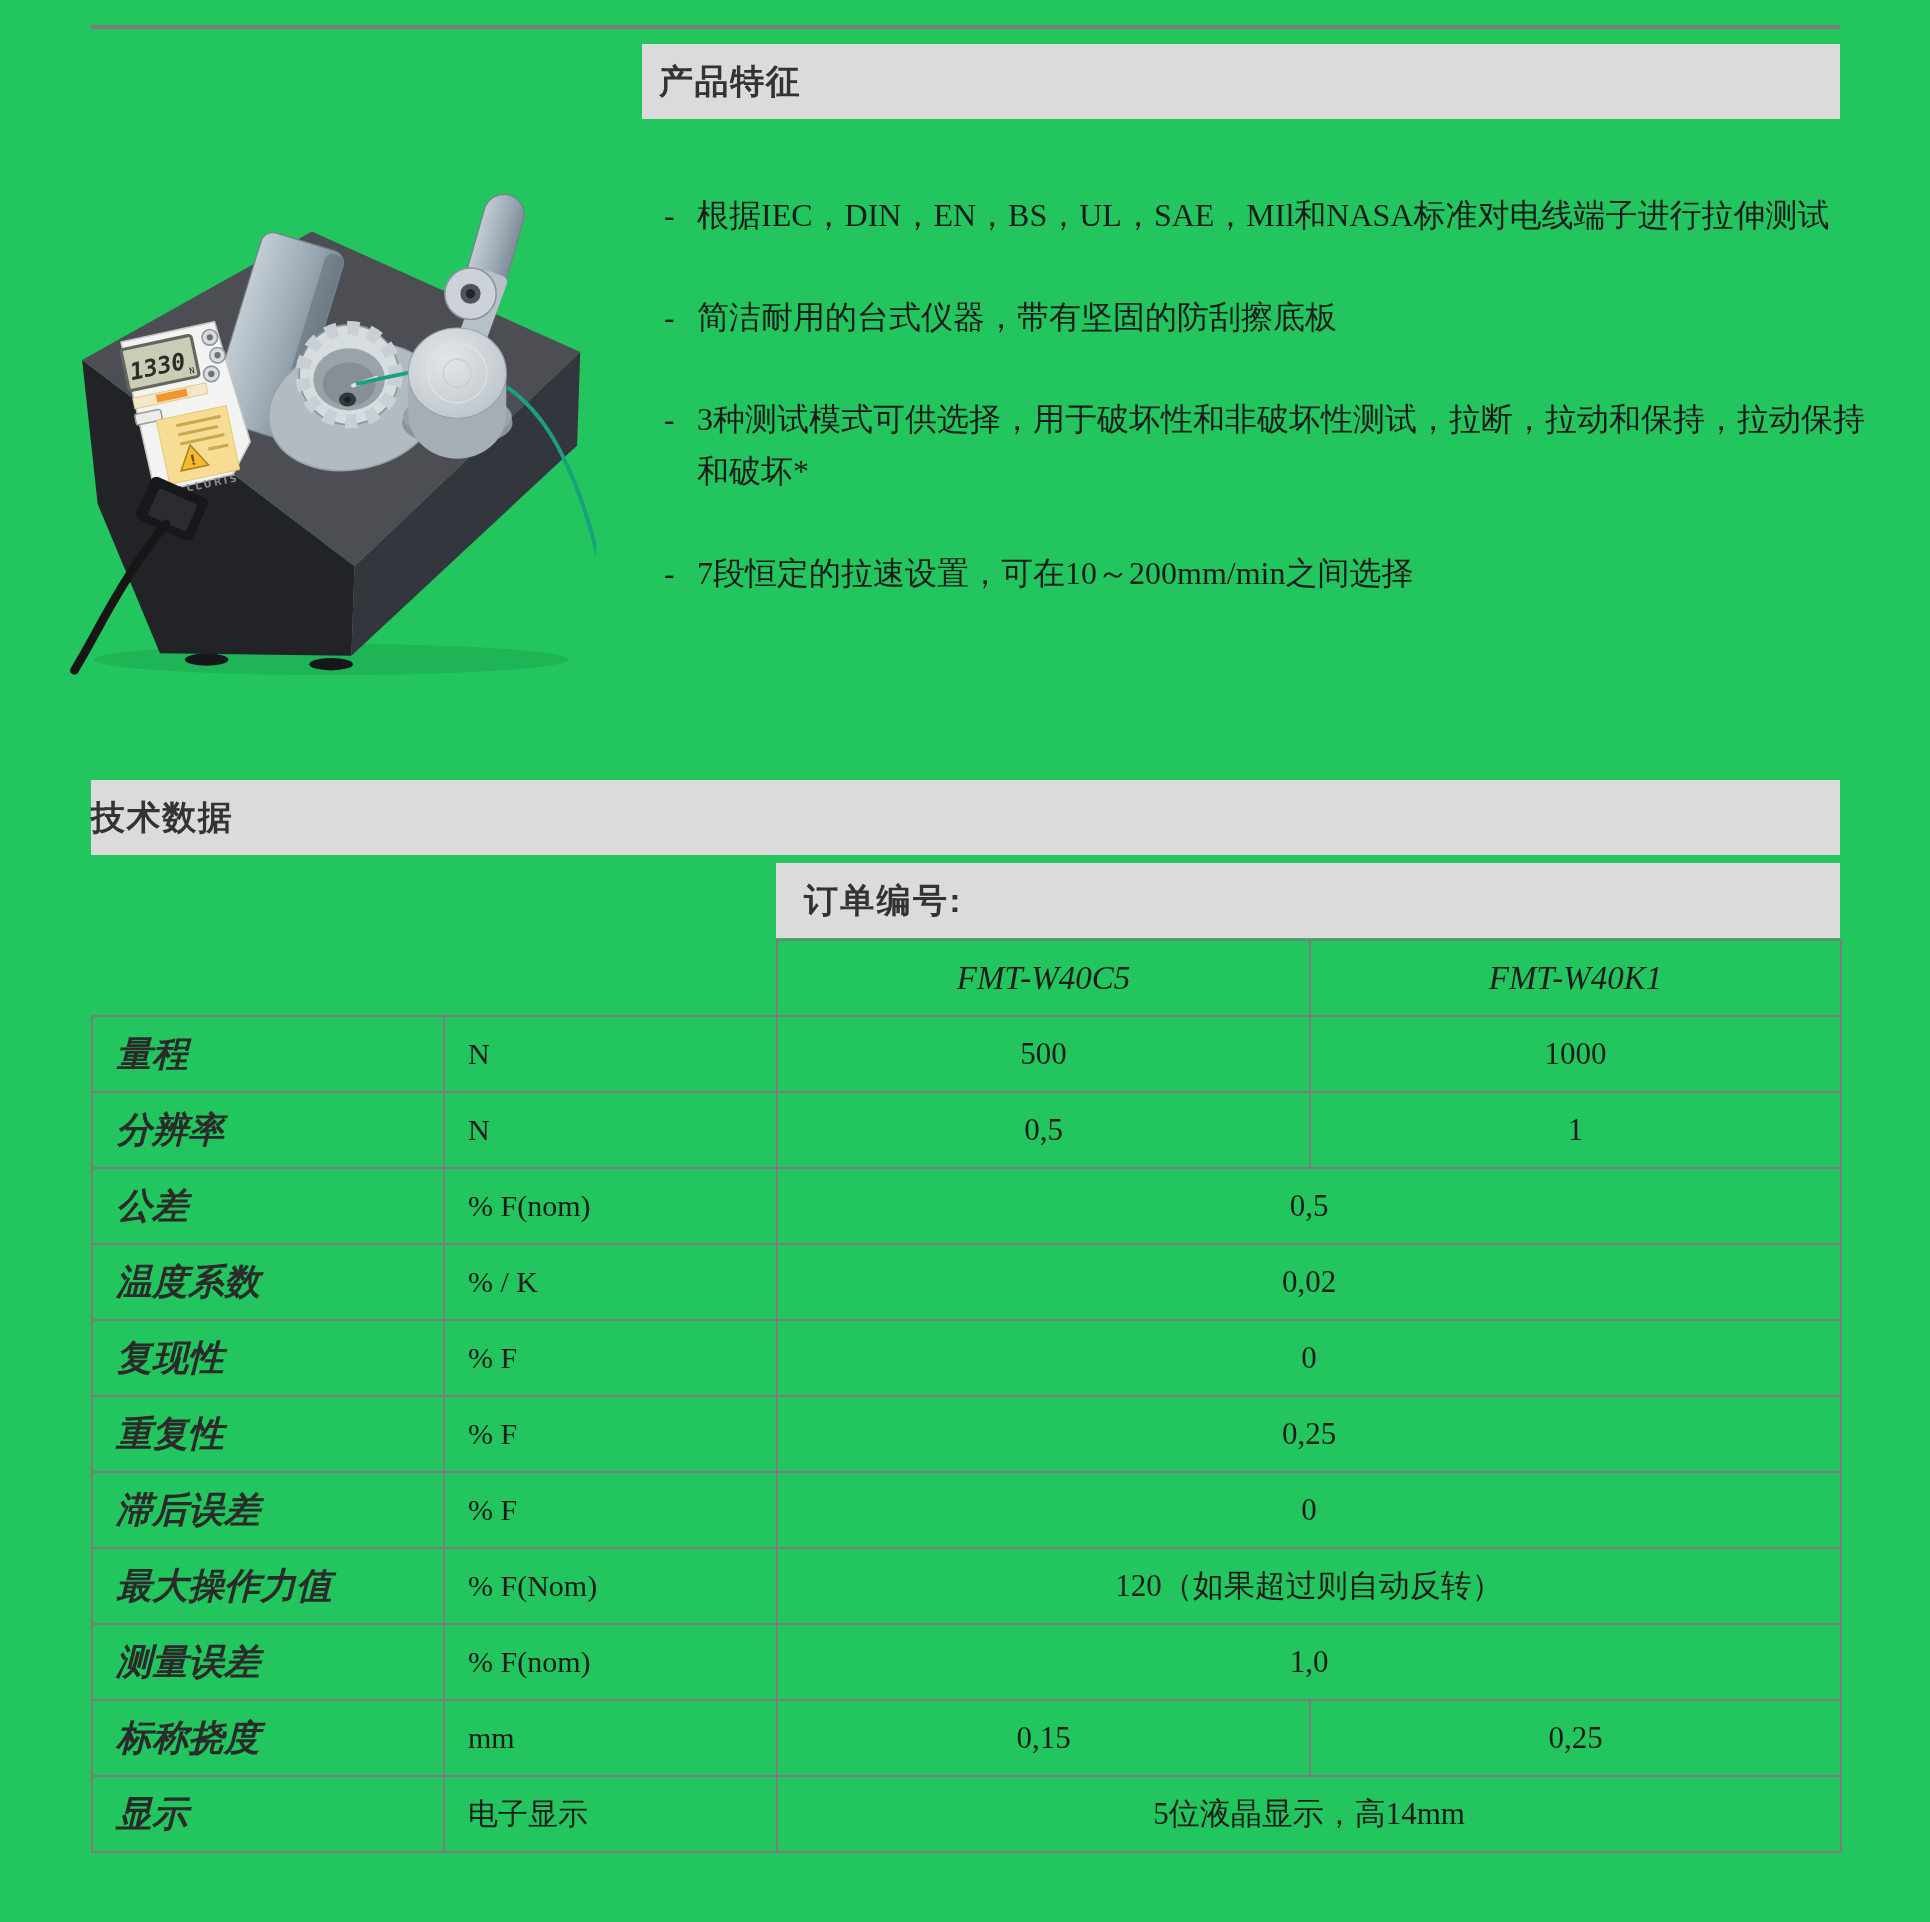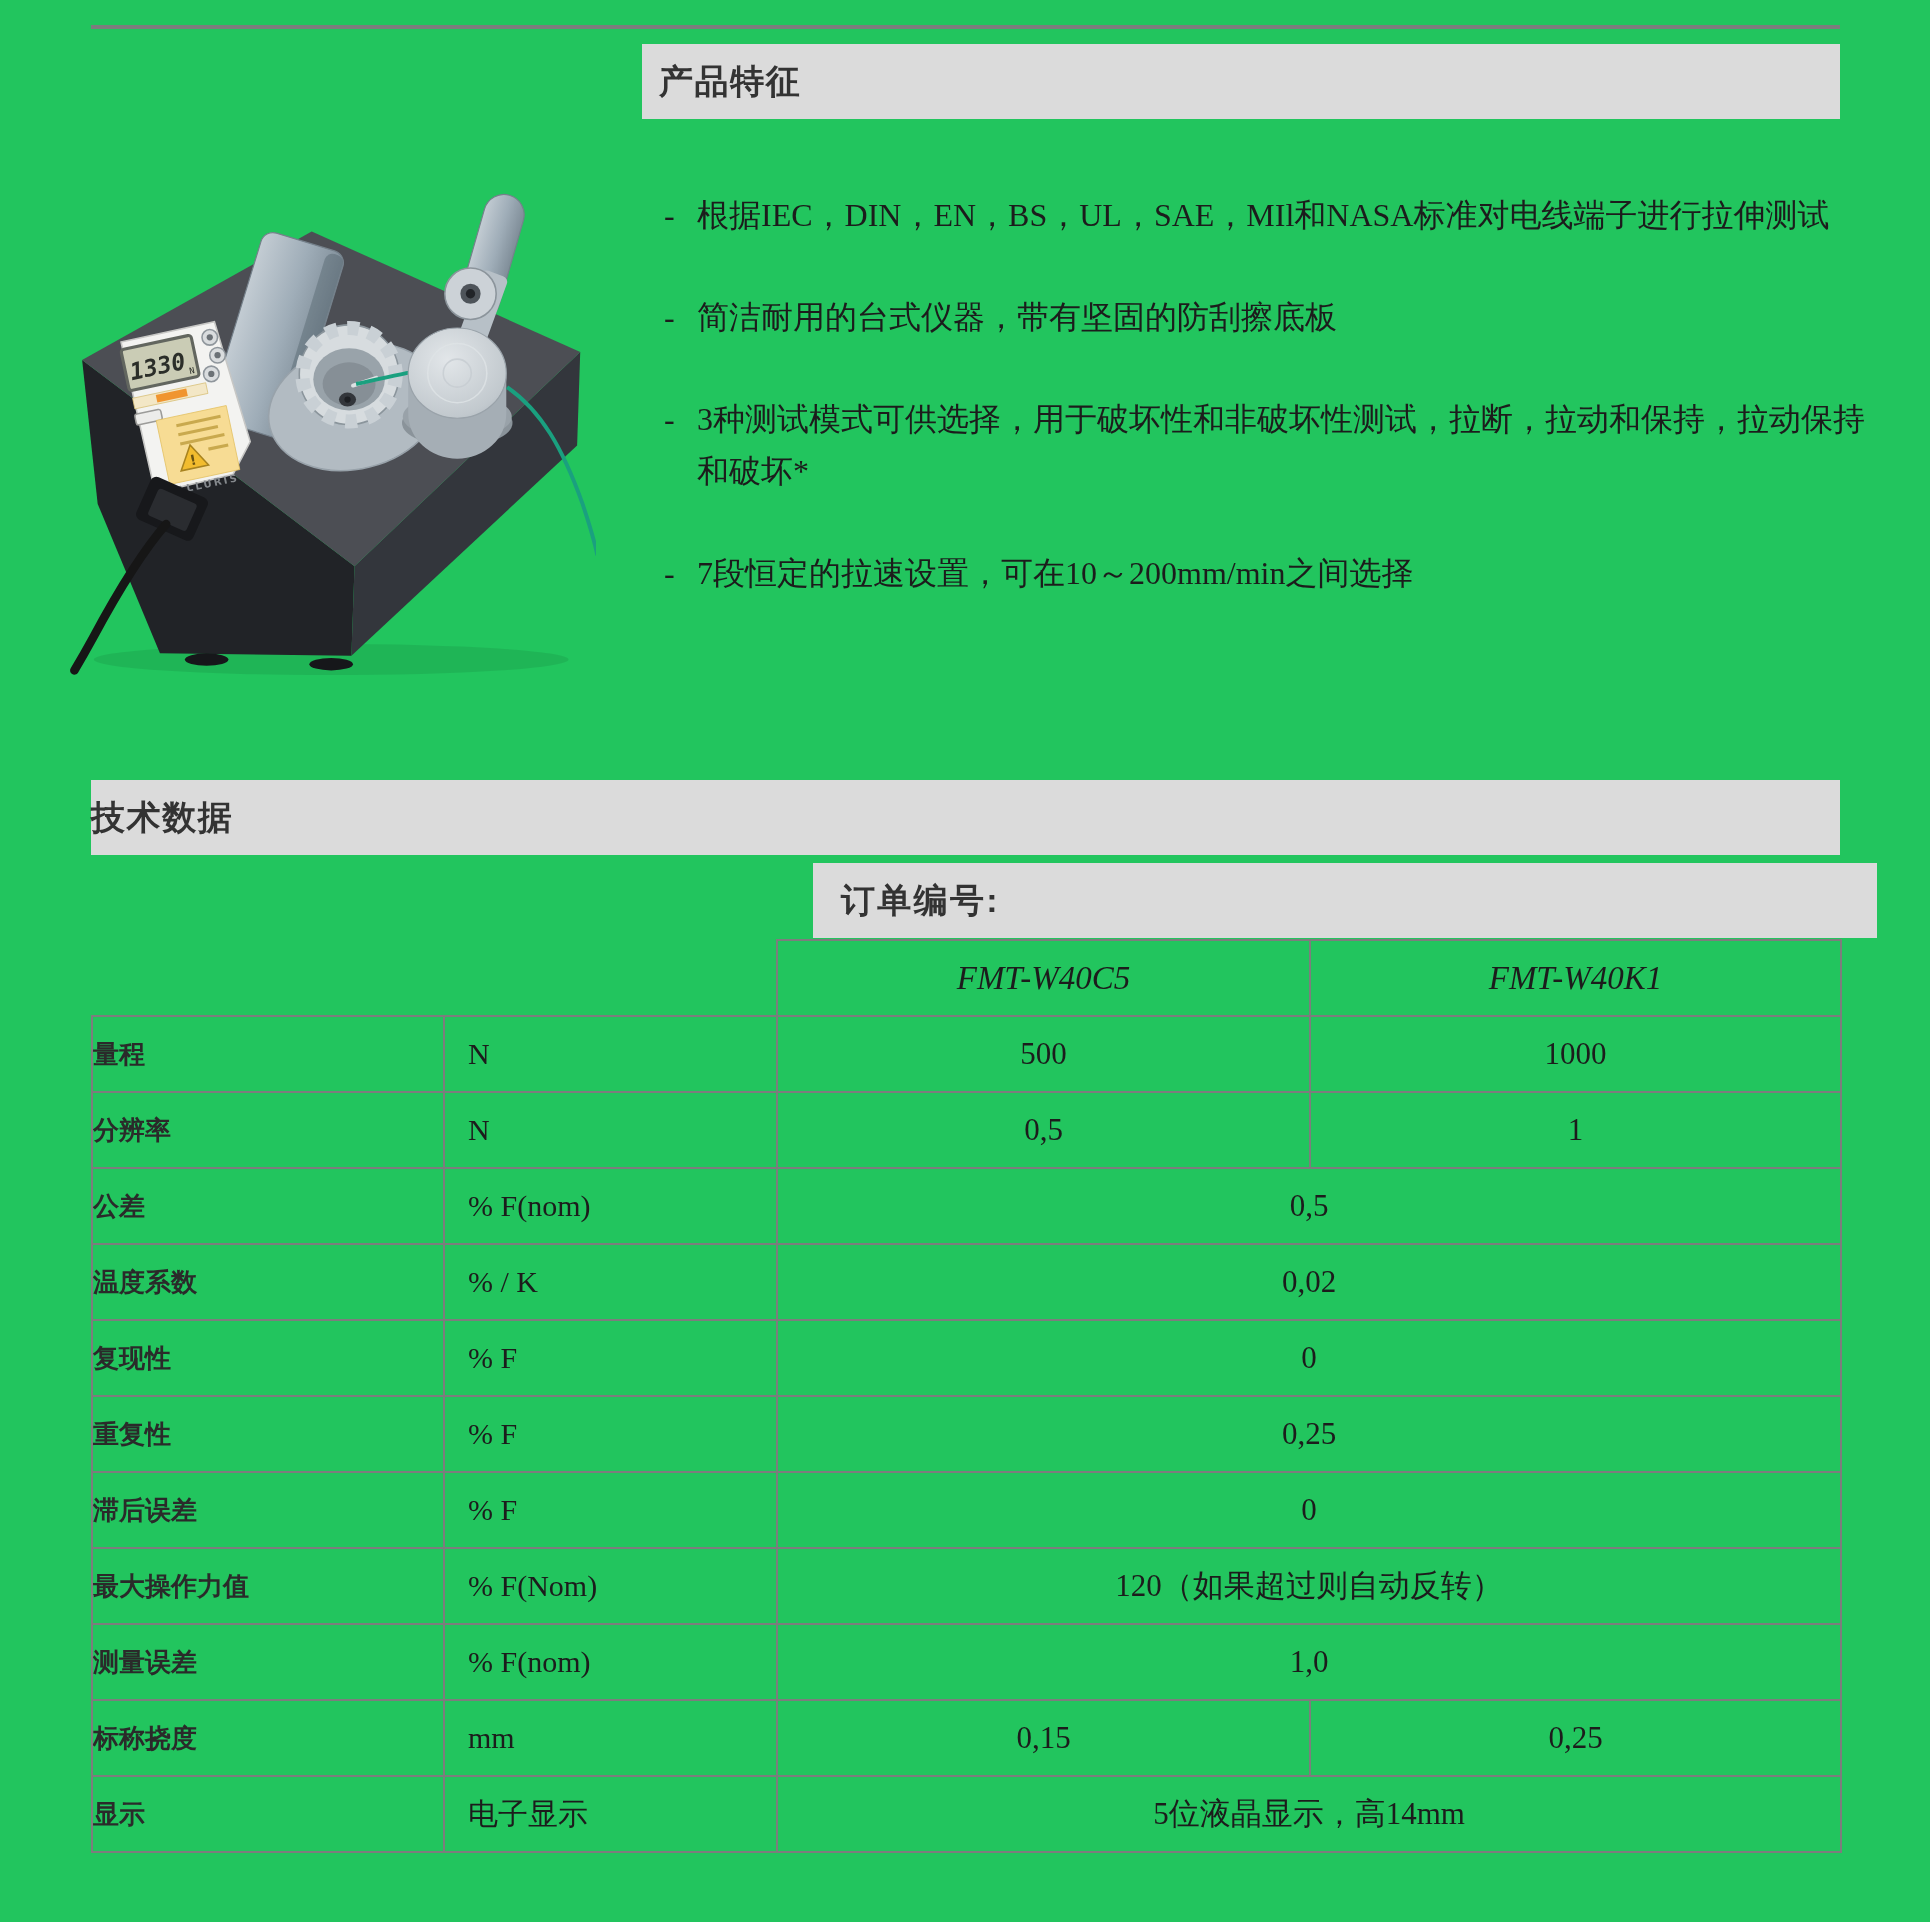--- a/index.html
+++ b/index.html
@@ -10,37 +10,37 @@
 
   .section-header{position:absolute;background:#dbdbdb;display:flex;align-items:center;}
   .section-header .hd-text{font-size:34px;font-weight:700;color:#333333;letter-spacing:1.6px;}
 
   #features-header{left:642px;top:44px;width:1198px;height:75px;}
   #features-header .hd-text{padding-left:17px;}
 
   #tech-header{left:91px;top:780px;width:1749px;height:75px;}
   #tech-header .hd-text{}
 
-  #order-box{left:776px;top:863px;width:1064px;height:75px;margin-left:37px;}
+  #order-box{left:776px;top:863px;width:1064px;height:75px;}
   #order-box .hd-text{padding-left:28px;letter-spacing:2.3px;}
 
   
   #features-list{position:absolute;left:664px;top:189px;width:1214px;
     font-family:"Liberation Serif",serif;font-size:32px;line-height:52px;color:#1c1c1c;}
   .feature-item{display:flex;margin-bottom:50px;}
   .feature-item .marker{flex:0 0 33px;}
   .feature-item .ftext{flex:1;}
 
   
   #spec-table{position:absolute;left:91px;top:939px;width:1749px;
     border-collapse:collapse;table-layout:fixed;}
   #spec-table td{border:2.3px solid #7d7d7d;height:74px;padding:0;overflow:hidden;}
   #spec-table td.ghost{border:none;background:transparent;}
   #spec-table td.colhead{font-family:"Liberation Serif",serif;font-size:33px;text-align:center;color:#1c1c1c;font-style:italic;}
-  #spec-table td.lbl{font-size:26px;font-weight:700;text-align:left;color:#2a2a2a;}
+  #spec-table td.lbl{font-size:36px;font-weight:700;text-align:left;padding-left:23px;color:#2a2a2a;font-style:italic;}
   #spec-table td.unit{font-family:"Liberation Serif",serif;font-size:30px;text-align:left;padding-left:23px;color:#1c1c1c;}
   #spec-table td.val{font-family:"Liberation Serif",serif;font-size:31px;text-align:center;color:#1c1c1c;}
 
   
   #product-photo{position:absolute;left:43px;top:177px;width:553px;height:502px;}
 </style>
 </head>
 <body>
 
 <div id="page">

